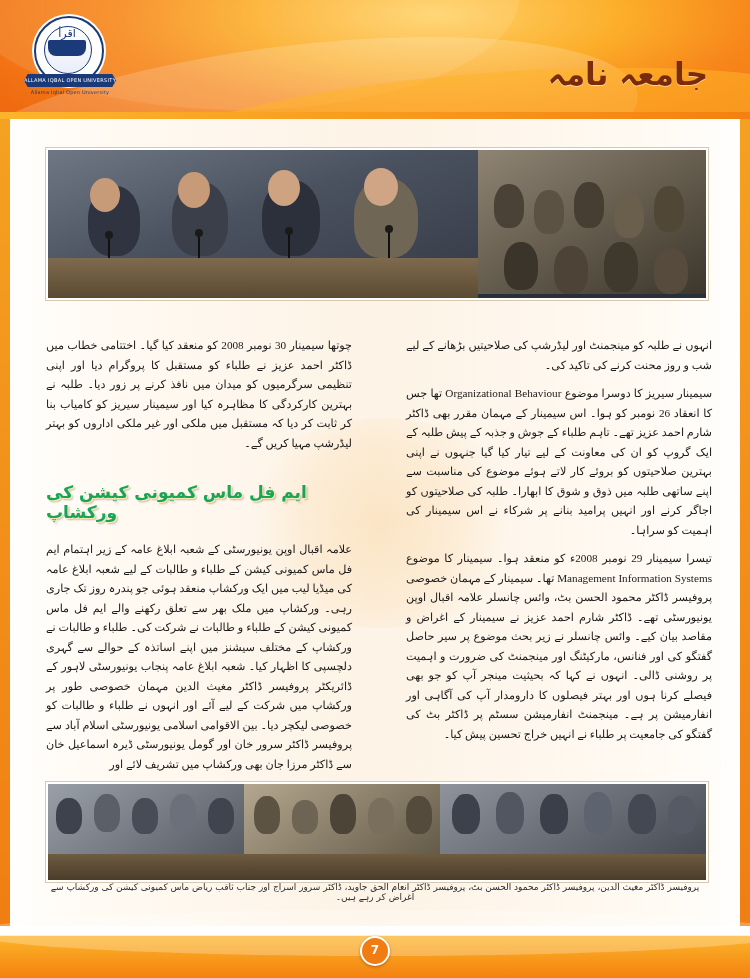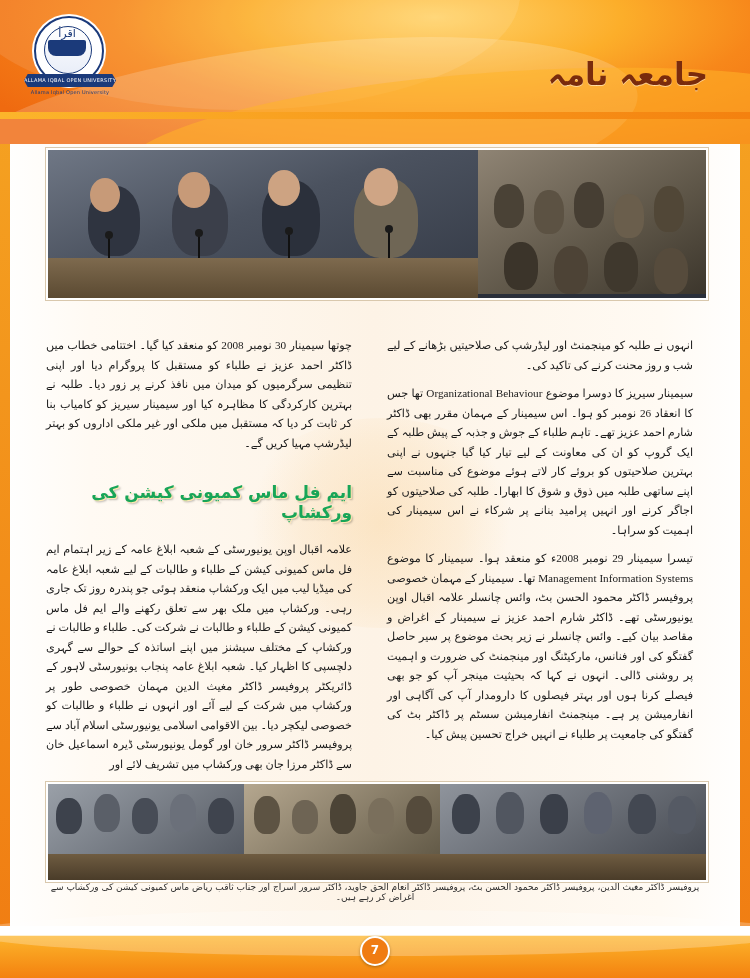--- a/index.html
+++ b/index.html
@@ -19,21 +19,21 @@
   }
   .left-edge,.right-edge{
     position:absolute;top:0;bottom:0;width:10px;
     background:linear-gradient(to bottom,#f5a623,#f07c12);
   }
   .left-edge{left:0;}
   .right-edge{right:0;}
 
   
   .header{
-    position:absolute;left:0;top:0;width:750px;height:144px;
+    position:absolute;left:0;top:0;width:750px;height:118px;
     background:
       radial-gradient(ellipse 520px 160px at 58% 12%, #ffd36b 0%, #fcae2a 36%, #f7871a 62%, #ef6a10 100%);
     overflow:hidden;
   }
   .header .swoosh1{
     position:absolute;left:-60px;top:46px;width:700px;height:180px;
     border-radius:50%;
     background:rgba(255,255,255,.18);
     transform:rotate(-7deg);
   }
@@ -146,34 +146,34 @@
   }
   #cap-top{top:300px;}
   #cap-bottom{top:882px;}
 
   
   .col{
     position:absolute;top:336px;width:306px;
     direction:rtl;text-align:justify;
     font-size:11.2px;line-height:19.5px;color:#1a1a1a;
   }
-  .col.right{right:57px;}
+  .col.right{right:38px;}
   .col.left{left:46px;}
   .col p{margin:0 0 9px 0;font-family:Liberation Serif, serif;}
 
   .watermark{
     position:absolute;left:236px;top:418px;width:290px;height:210px;
     border-radius:50%;
     background:radial-gradient(circle,rgba(244,170,60,.20) 0%,rgba(244,170,60,.10) 45%,rgba(244,170,60,0) 72%);
     pointer-events:none;
   }
 
   .subhead{
     position:absolute;right:46px;top:482px;width:306px;
-    text-align:right;direction:rtl;
+    text-align:left;direction:rtl;
     font-size:17px;font-weight:bold;
     color:#18a558;
     text-shadow:1px 1px 0 #ffe9b0, 2px 2px 2px rgba(0,0,0,.25);
   }
 
   
   .footer{
     position:absolute;left:0;bottom:0;width:750px;height:52px;
     background:linear-gradient(to bottom,#ffffff 0%,#ffffff 18%,#fcb52b 19%,#f4810f 100%);
   }

